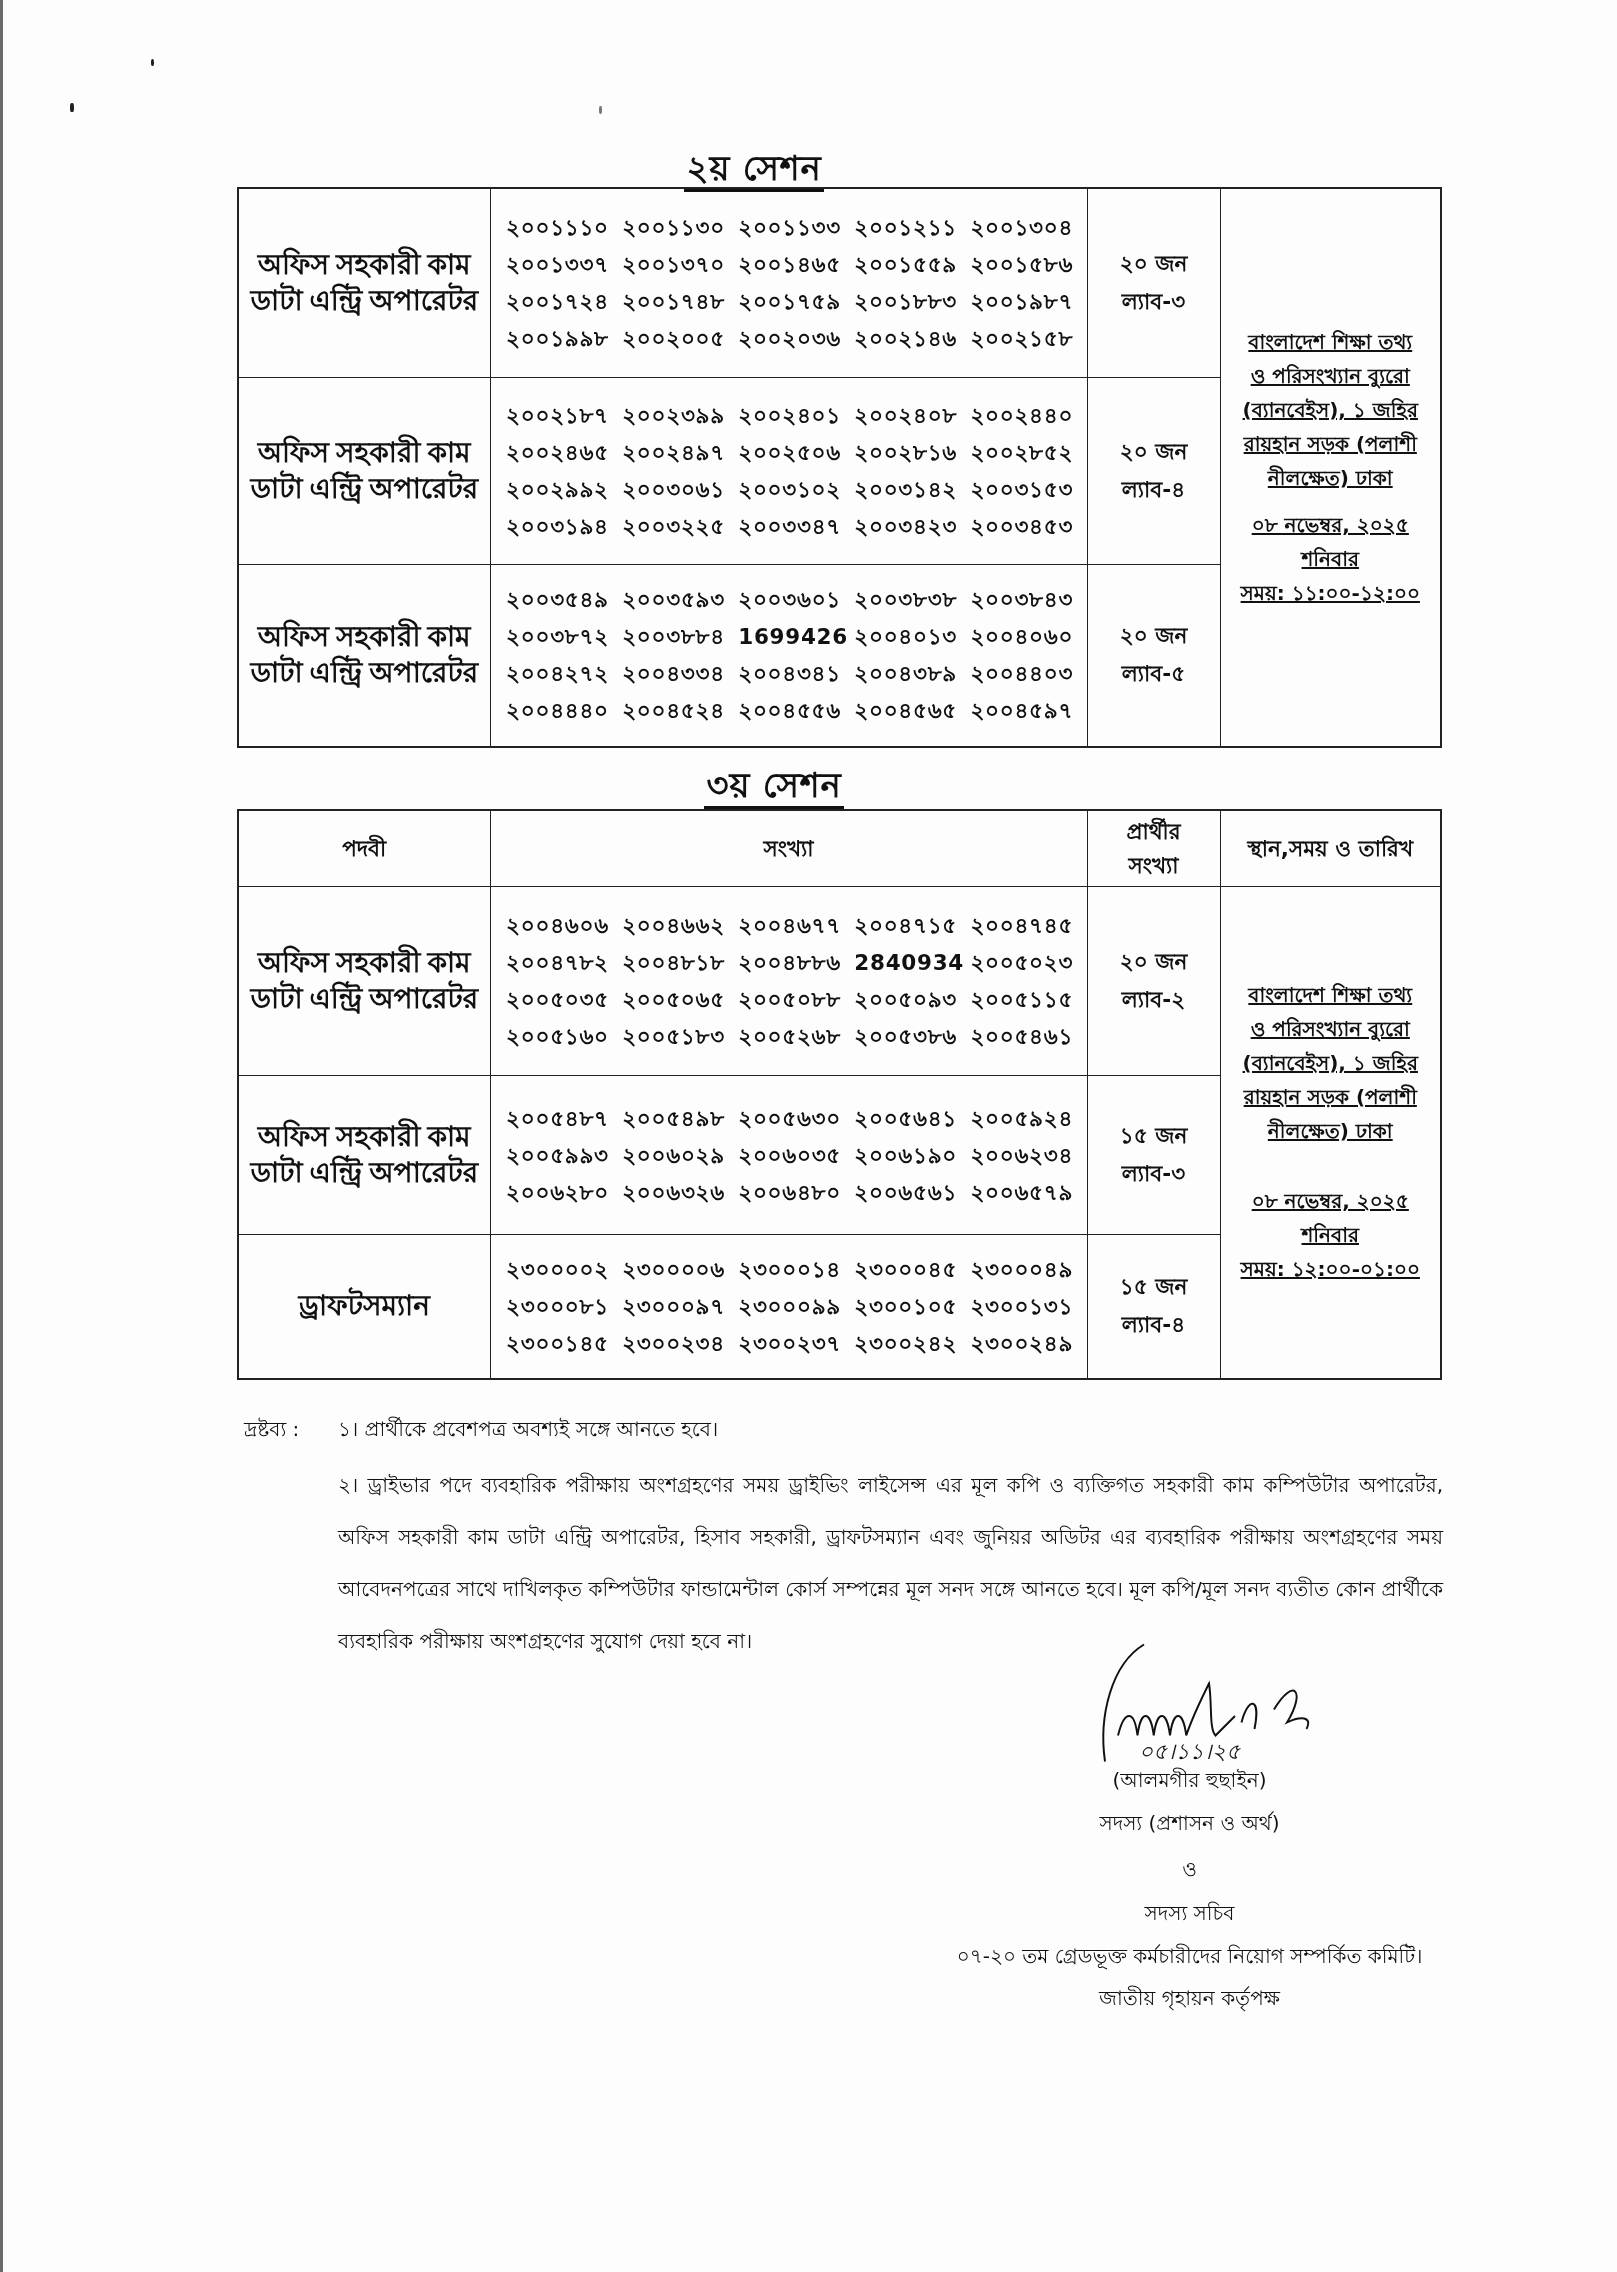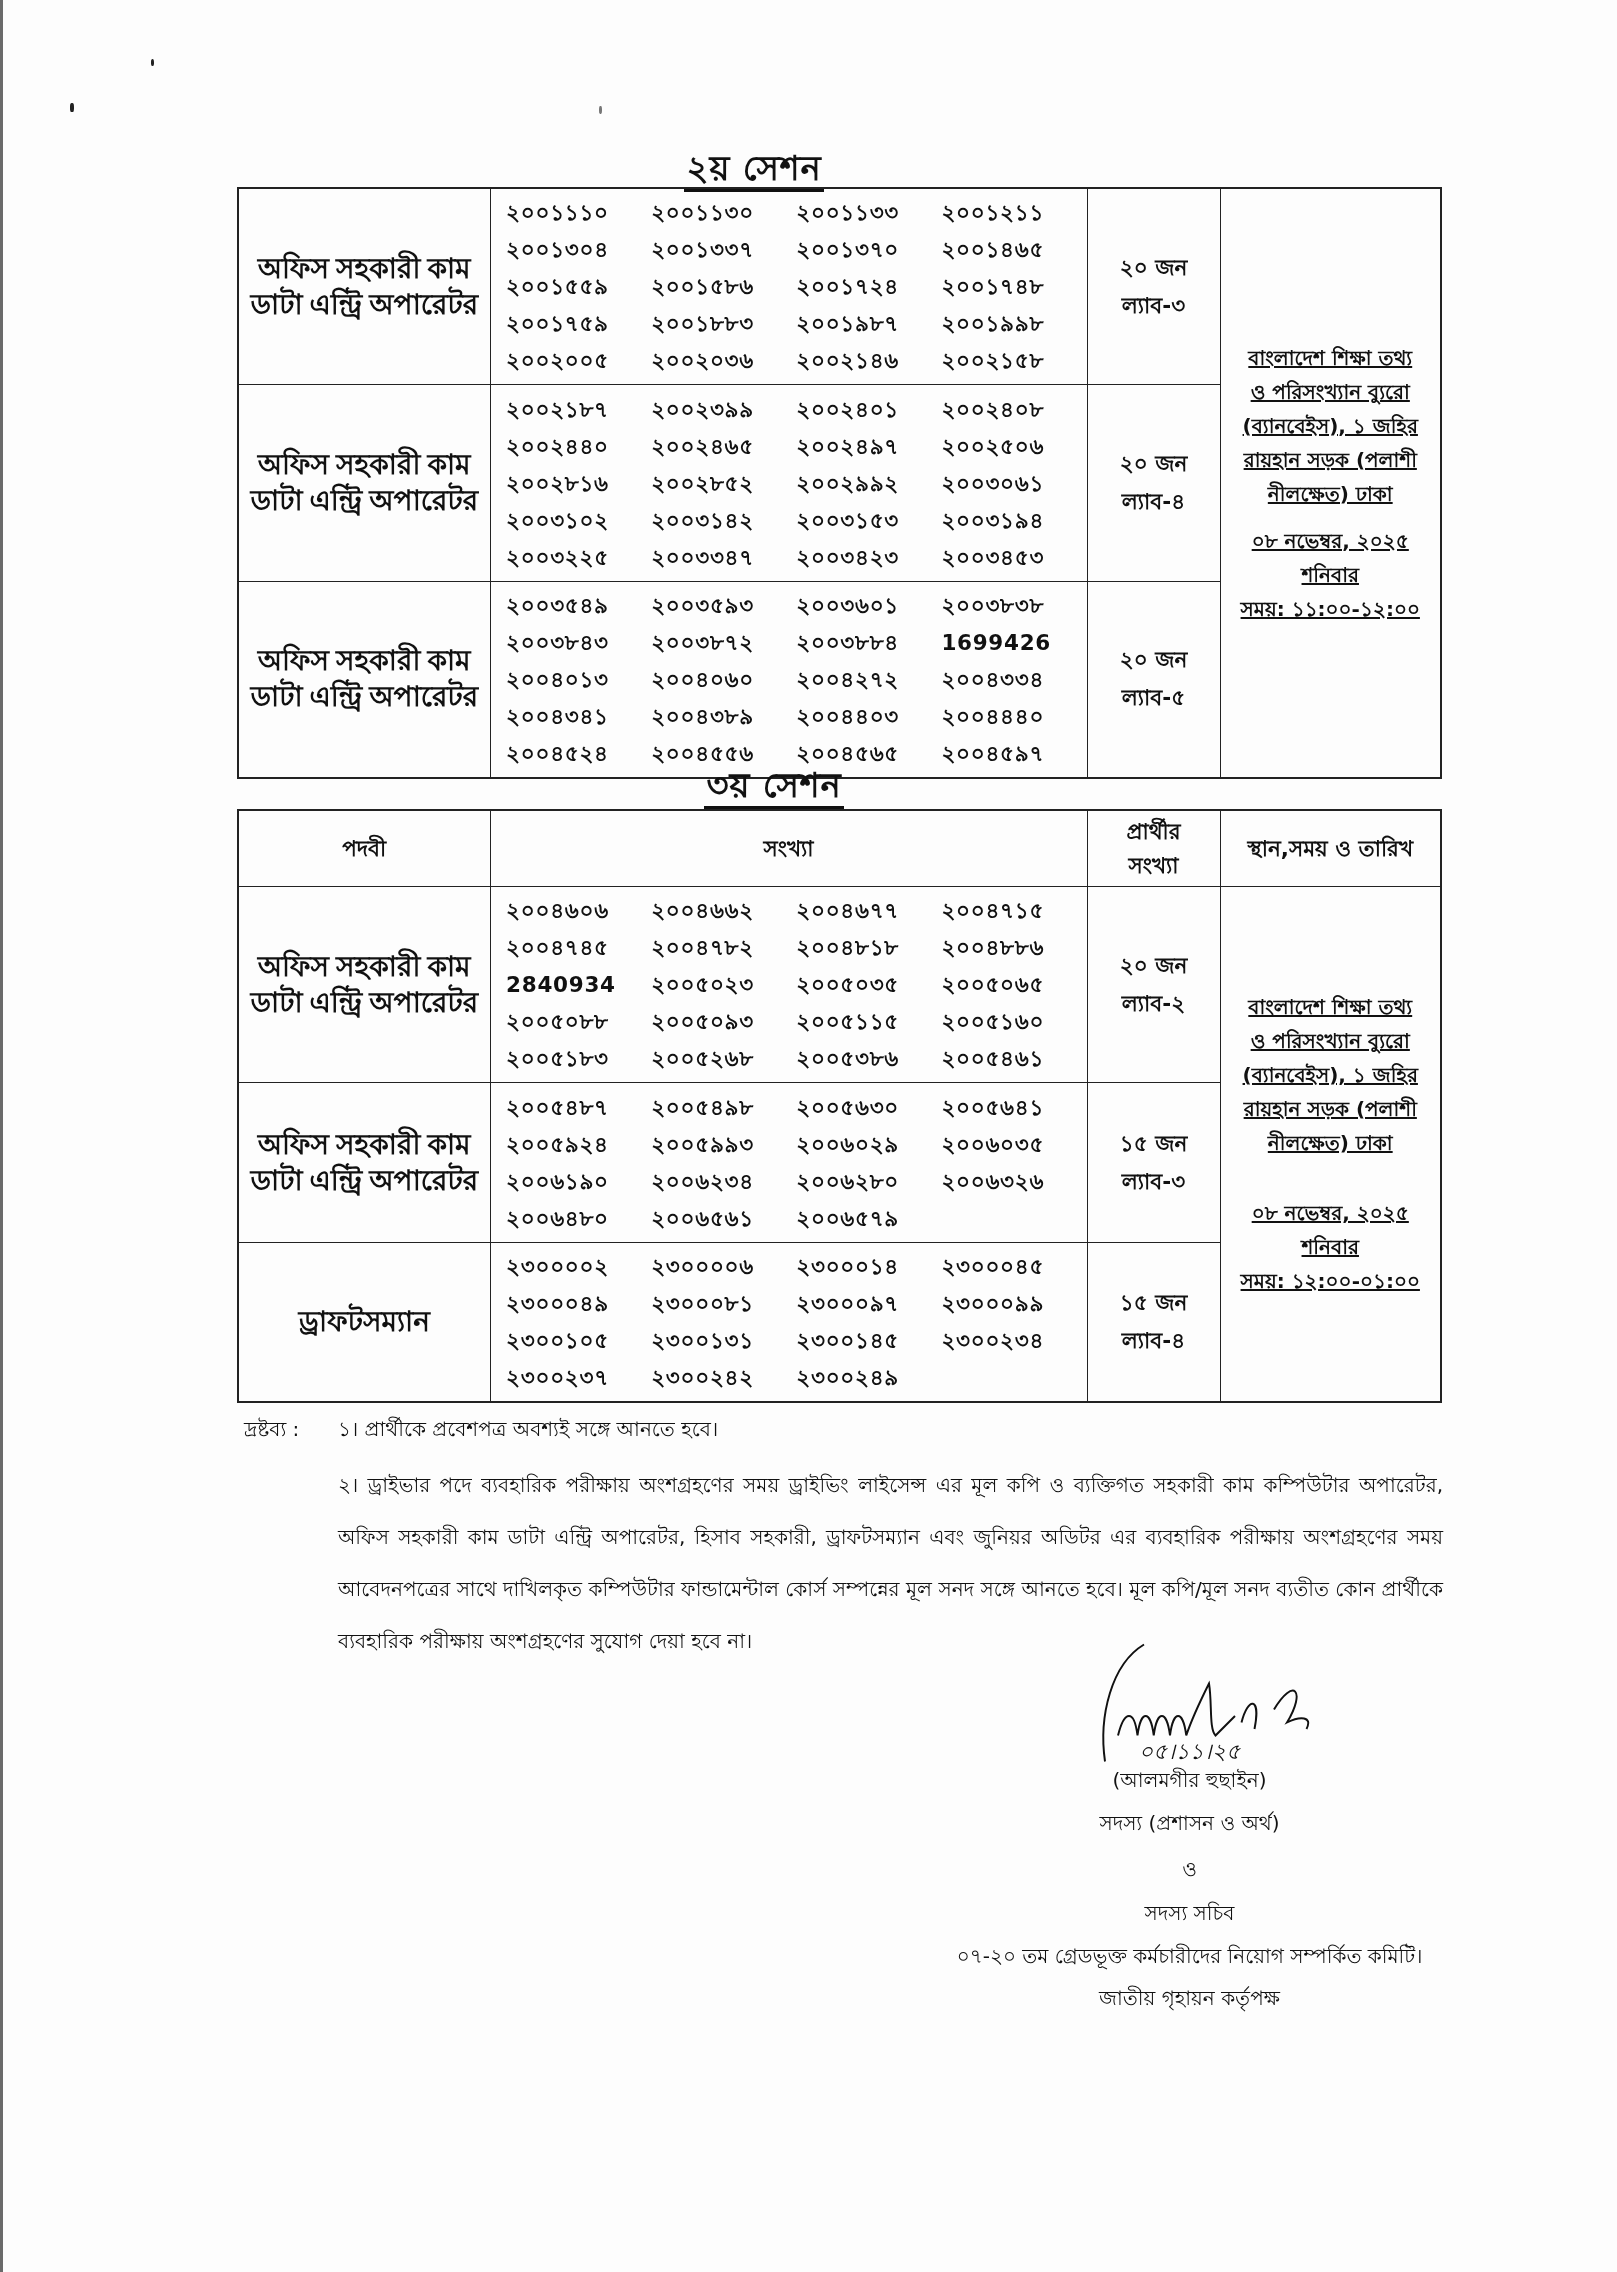--- a/index.html
+++ b/index.html
@@ -18,21 +18,21 @@
     position: absolute; left: 237px; border-collapse: collapse; table-layout: fixed;
     border: 2px solid #222;
   }
   table.sched td, table.sched th { border: 1.3px solid #222; vertical-align: middle; }
   .col-post { width: 252px; }
   .col-nums { width: 597px; }
   .col-count { width: 133px; }
   .col-venue { width: 221px; }
   .post-cell { text-align: center; font-size: 28px; font-weight: bold; line-height: 36px; font-family: Liberation Serif, serif; }
   .nums-cell { padding: 5.2px 0 5.2px 15.6px; }
-  .num-grid { display: grid; grid-template-columns: repeat(4, 1fr); row-gap: 0; }
+  .num-grid { display: grid; grid-template-columns: repeat(5, 1fr); row-gap: 0; }
   .num { font-size: 21.5px; font-weight: bold; line-height: 37px; letter-spacing: 0.7px; }
   .count-cell { text-align: center; font-size: 21.5px; font-weight: bold; line-height: 38px; }
   .venue-cell { text-align: center; font-size: 20px; font-weight: bold; line-height: 34px; padding: 0 7.8px; text-decoration: underline; }
   .venue-gap { height: 13px; }
   .hdr { text-align: center; font-size: 21.5px; font-weight: bold; line-height: 34px; height: 73px; }
   .notes { position: absolute; left: 244px; top: 1407px; width: 1203px; font-size: 20px; line-height: 44px; }
   .notes .label { position: absolute; left: 0; top: 0; text-align: right; }
   .notes .n1 { position: absolute; left: 94px; top: 0; }
   .notes .n2 { position: absolute; left: 94px; top: 52px; width: 1105px; text-align: justify; line-height: 52px; }
   .sig-block { position: absolute; left: 884px; top: 1638px; width: 611px; text-align: center; font-size: 20px; }

